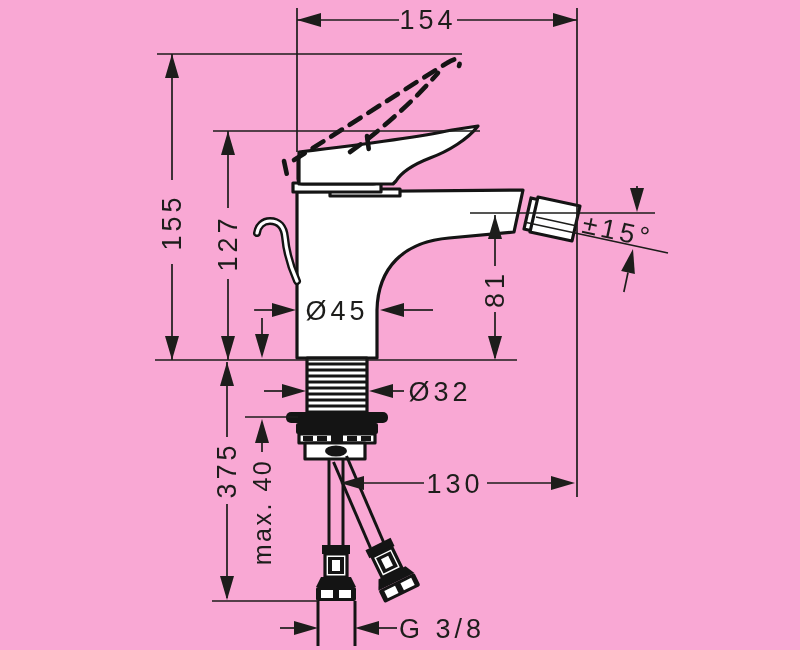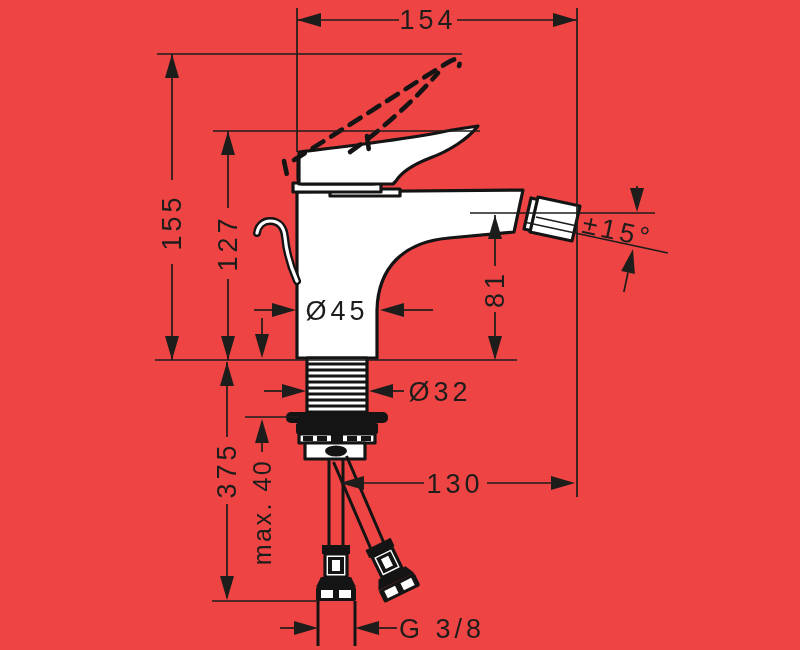--- a/index.html
+++ b/index.html
@@ -1,17 +1,17 @@
 <!DOCTYPE html>
 <html><head>
 <meta charset="utf-8">
 <style>
   html,body{margin:0;padding:0;background:#fff;}
   .canvas{
-    position:relative;width:800px;height:650px;background:#ef4444;overflow:hidden;
+    position:relative;width:800px;height:650px;background:#f9a8d4;overflow:hidden;
     font-family:"Liberation Sans", sans-serif;
   }
   svg text{
     font-family:"Liberation Sans", sans-serif;
     fill:#1d1d1b;
   }
   .dim-num{font-size:27px;letter-spacing:4px;}
   .dim-num-sm{font-size:25px;letter-spacing:2.5px;}
   .outline{fill:#fff;stroke:#141414;stroke-width:3.2;stroke-linejoin:round;}
   .thin{stroke:#1d1d1b;stroke-width:1.7;fill:none;}

